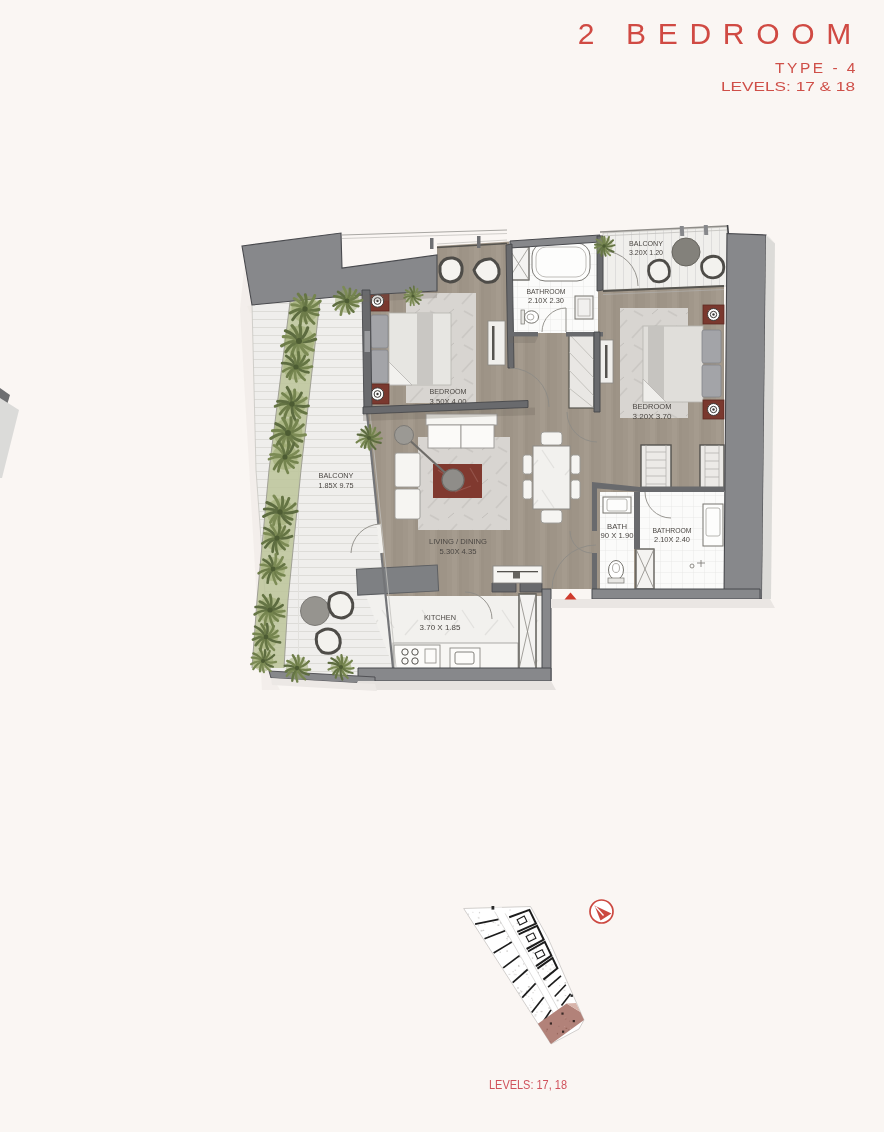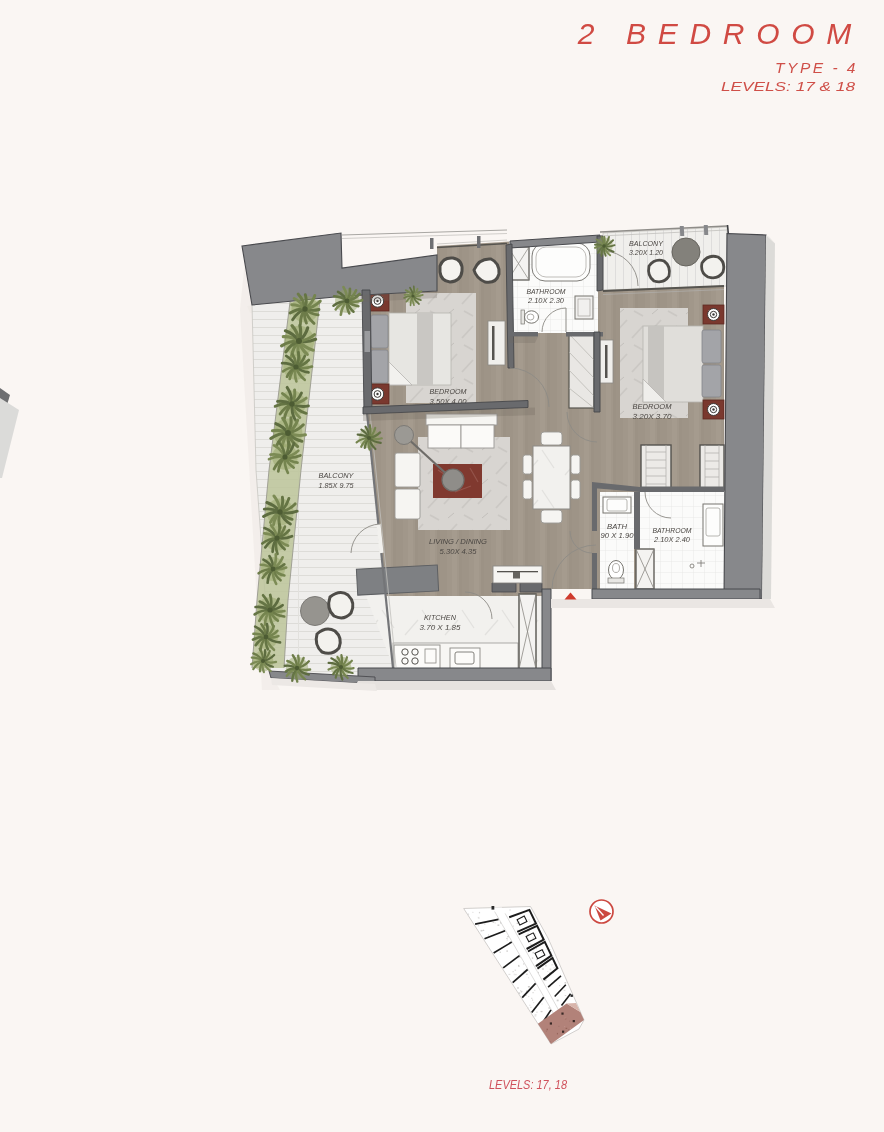--- a/index.html
+++ b/index.html
@@ -1,16 +1,16 @@
 <!DOCTYPE html>
 <html><head>
 <meta charset="utf-8">
 <style>
   html,body{margin:0;padding:0;background:#faf6f3;}
-  #page{width:884px;height:1132px;position:relative;overflow:hidden;background:#fde047;font-style:italic;}
+  #page{width:884px;height:1132px;position:relative;overflow:hidden;background:#fde047;}
   text{font-family:"Liberation Sans",sans-serif;}
 </style>
 </head>
 <body>
 <div id="page">
 <svg width="884" height="1132" viewBox="0 0 884 1132">
 <defs>
   <pattern id="wood" width="22" height="120" patternUnits="userSpaceOnUse">
     <rect width="22" height="120" fill="#a1978a"></rect>
     <rect x="0" width="7" height="120" fill="#9e9487"></rect>

